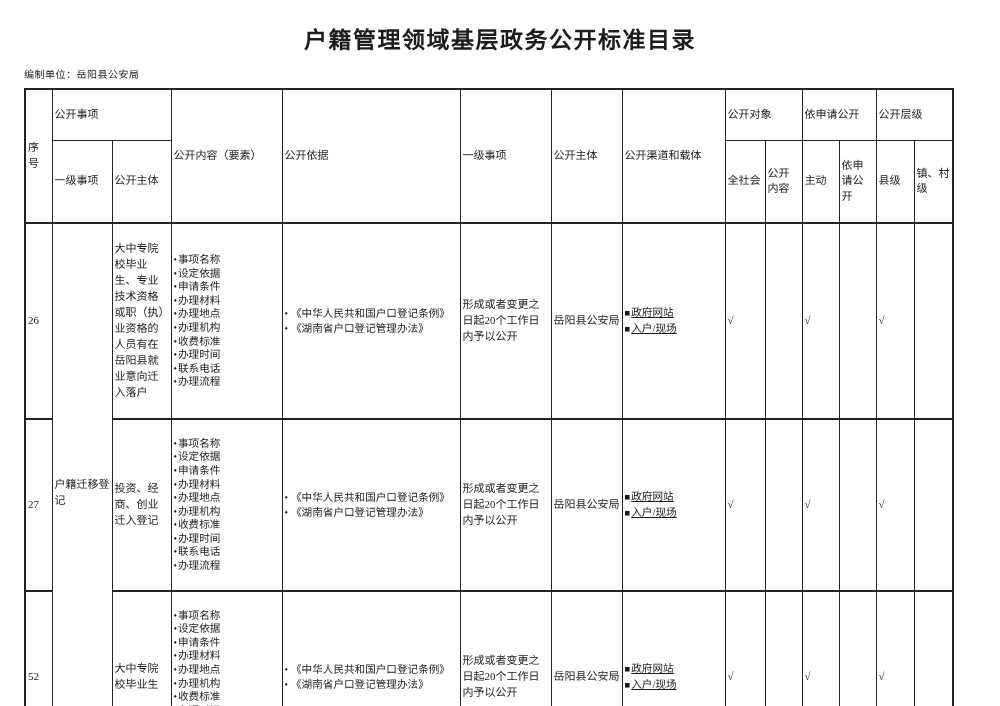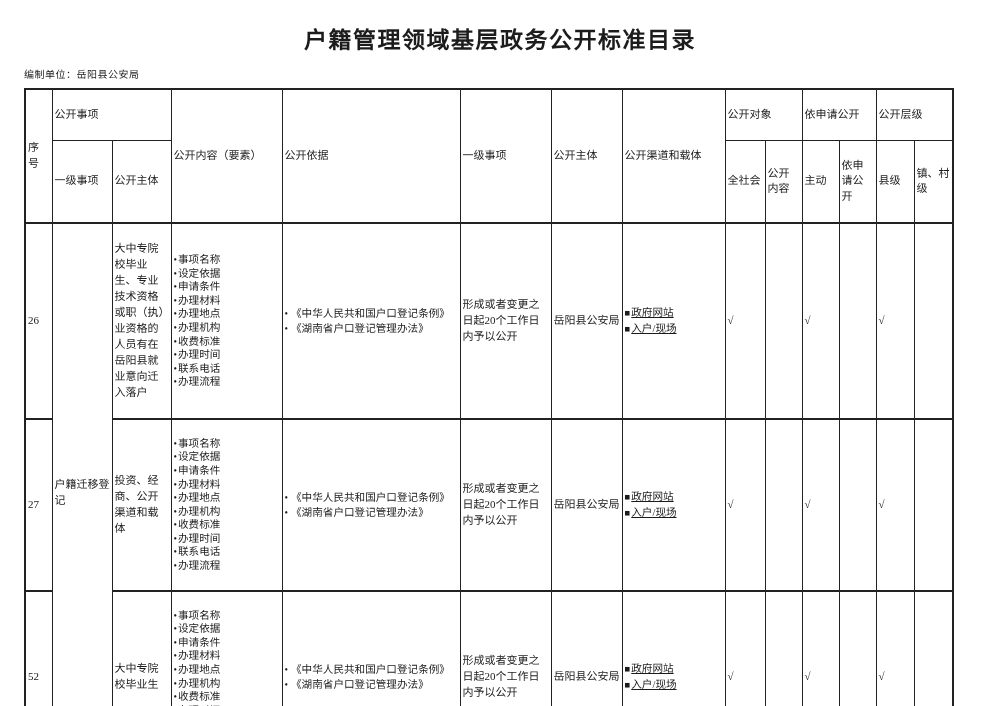--- a/index.html
+++ b/index.html
@@ -169,21 +169,21 @@
       <td class="cell-check"></td>
       <td class="cell-check">√</td>
       <td class="cell-check"></td>
       <td class="cell-check">√</td>
       <td class="cell-check"></td>
     </tr>
 
     <tr>
       <td>27</td>
 
-      <td class="cell-level2">投资、经商、公开渠道和载体</td>
+      <td class="cell-level2">投资、经商、创业迁入登记</td>
       <td class="cell-list">
         <div class="list-line"><span class="bullet-glyph">•</span><span>事项名称</span></div>
         <div class="list-line"><span class="bullet-glyph">•</span><span>设定依据</span></div>
         <div class="list-line"><span class="bullet-glyph">•</span><span>申请条件</span></div>
         <div class="list-line"><span class="bullet-glyph">•</span><span>办理材料</span></div>
         <div class="list-line"><span class="bullet-glyph">•</span><span>办理地点</span></div>
         <div class="list-line"><span class="bullet-glyph">•</span><span>办理机构</span></div>
         <div class="list-line"><span class="bullet-glyph">•</span><span>收费标准</span></div>
         <div class="list-line"><span class="bullet-glyph">•</span><span>办理时间</span></div>
         <div class="list-line"><span class="bullet-glyph">•</span><span>联系电话</span></div>

